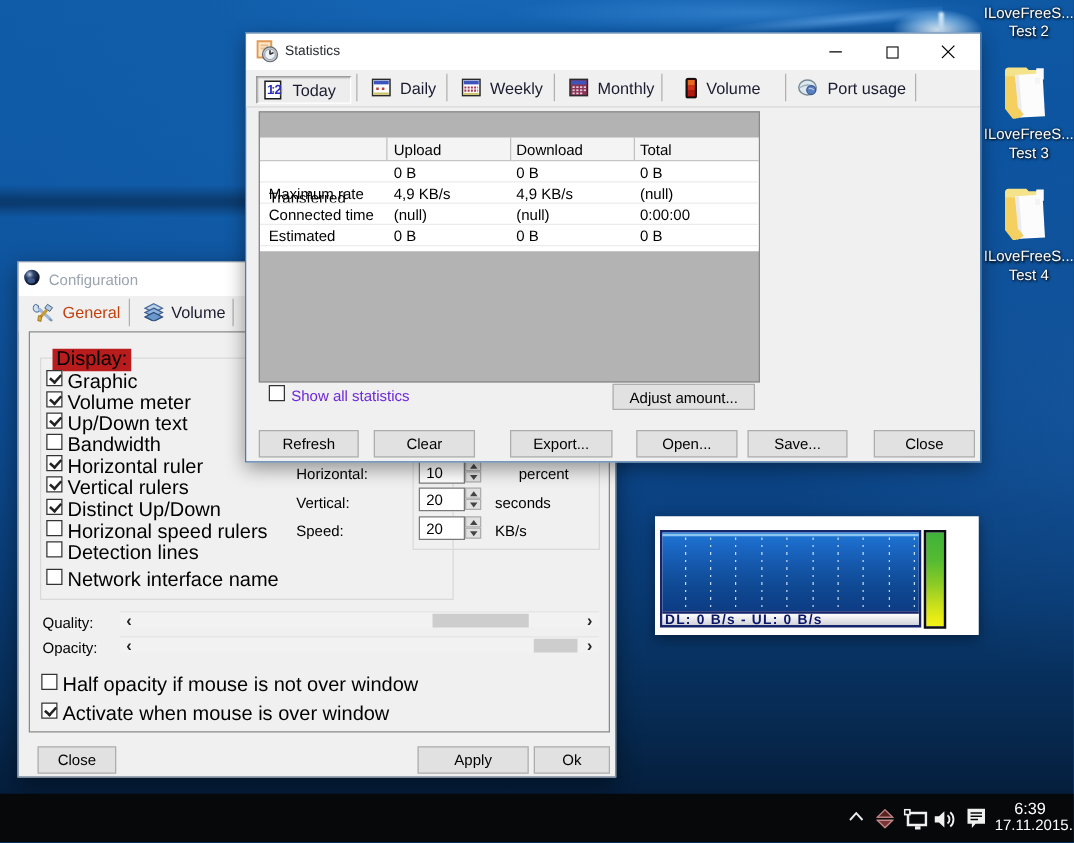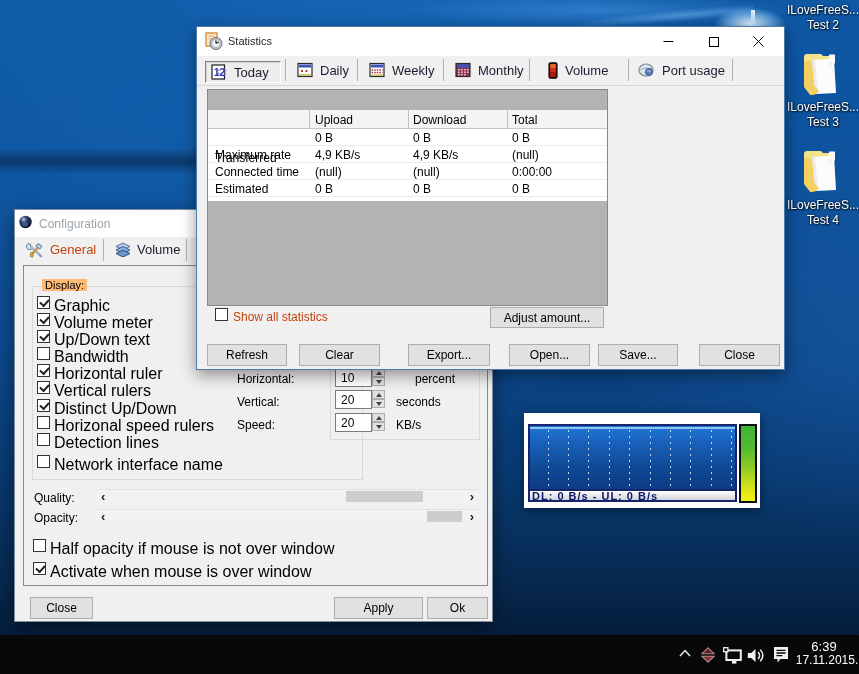--- a/index.html
+++ b/index.html
@@ -63,47 +63,47 @@
     border-bottom:1px solid #8fa8c5; }
   #tblhead span { position:absolute; left:7px; top:4px; font-weight:bold; font-size:12px; color:#00006a; }
   #cols { position:absolute; left:0; top:20px; width:399px; height:19px; background:#f4f4f4; border-bottom:1px solid #c6c6c6; }
   .coltxt { position:absolute; top:3px; font-size:12px; color:#000; }
   .colsep { position:absolute; top:20px; width:1px; height:87px; background:#d9d9d9; }
   .colsep.hd { height:19px; background:#c0c0c0; }
   #rows { position:absolute; left:0; top:39px; width:399px; height:72px; background:#fff; }
   .trow { position:absolute; left:0; width:399px; height:17px; border-bottom:1px solid #ececec; }
   .tcell { position:absolute; top:2px; font-size:12px; color:#000; white-space:nowrap; }
 
-  #showall-lbl { position:absolute; font-size:12px; color:#c2410c; }
+  #showall-lbl { position:absolute; font-size:12px; color:#6d28d9; }
 
   
   #config { left:14px; top:209px; width:479px; height:413px; z-index:10;
     border:1px solid #7e8ea0; box-shadow:0 6px 18px rgba(0,0,0,.45); }
   #config .titlebar { height:27px; }
   #config .title { position:absolute; left:24px; top:7px; font-size:12px; color:#9aa4ae; }
   #cfgtabs { position:absolute; left:0; top:27px; width:477px; height:28px; background:#f0f0f0; }
   #cfgpanel { position:absolute; left:8px; top:55px; width:465px; height:321px; border:1px solid #8a8a8a; }
   .grp { position:absolute; border:1px solid #d9d9d9; }
-  .grplbl { position:absolute; font-size:11px; color:#000; background:#fdba74; padding:0 3px;text-align:right; }
+  .grplbl { position:absolute; font-size:16px; color:#000; background:#b91c1c; padding:0 3px;text-align:right; }
   .flabel { position:absolute; font-size:12px; color:#000; white-space:nowrap; }
   .edit { position:absolute; width:37px; height:19px; background:#fff; border:1px solid #7a7a7a;
     font-size:12px; color:#000; padding:2px 0 0 5px; }
   .spin { position:absolute; width:13px; height:19px; }
   .spin .up,.spin .dn { position:absolute; left:0; width:13px; height:9px; background:#e1e1e1; border:1px solid #adadad; }
   .spin .up { top:0; } .spin .dn { top:9px; }
   .spin i { position:absolute; left:3px; width:0; height:0; border-left:3px solid transparent; border-right:3px solid transparent; }
   .spin .up i { top:2px; border-bottom:4px solid #444; }
   .spin .dn i { top:2px; border-top:4px solid #444; }
 
   .slider { position:absolute; height:13px; background:#f2f2f2; border-top:1px solid #e3e3e3; }
   .slider .arr { position:absolute; top:0px; font-size:13px; font-weight:bold; color:#222; line-height:13px; }
   .slider .thumb { position:absolute; top:1px; height:11px; background:#cdcdcd; }
 
   
-  #widget { left:524px; top:413px; width:236px; height:95px; background:#fff; z-index:5;
+  #widget { left:524px; top:413px; width:259px; height:95px; background:#fff; z-index:5;
     box-shadow:0 3px 10px rgba(0,0,0,.4); }
   #graphbox { position:absolute; left:4px; top:11px; width:209px; height:78px; border:2px solid #16256b; background:#fff; }
   #gradarea { position:absolute; left:0; top:0; width:205px; height:63px;
     background:linear-gradient(180deg, #1f76d4 0%, #1a67c4 18%, #1456a8 45%, #0f4892 70%, #0c3c84 100%); }
   #gtopline { position:absolute; left:0; top:1px; width:205px; height:2px; background:#8cc6f0; }
   .dash { position:absolute; top:4px; width:1px; height:59px;
     background:repeating-linear-gradient(180deg,rgba(225,240,253,.85) 0 2px, rgba(255,255,255,0) 2px 6px); }
   #gstatus { position:absolute; left:0; top:63px; width:205px; height:11px; border-top:2px solid #16256b;
     background:linear-gradient(180deg,#ffffff, #d2d3da); }
   #gstatus span { position:absolute; left:2px; top:-1px; font-size:11px; font-weight:bold; color:#0a1768; letter-spacing:1px; }

